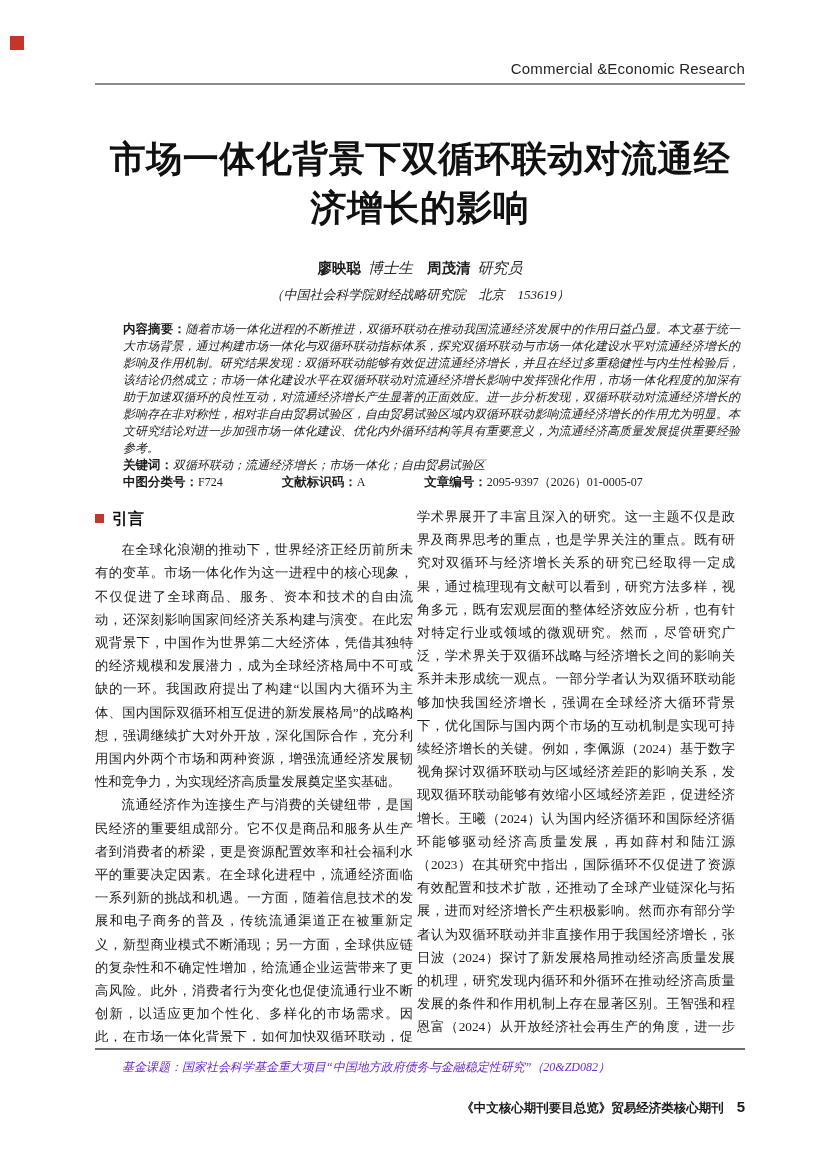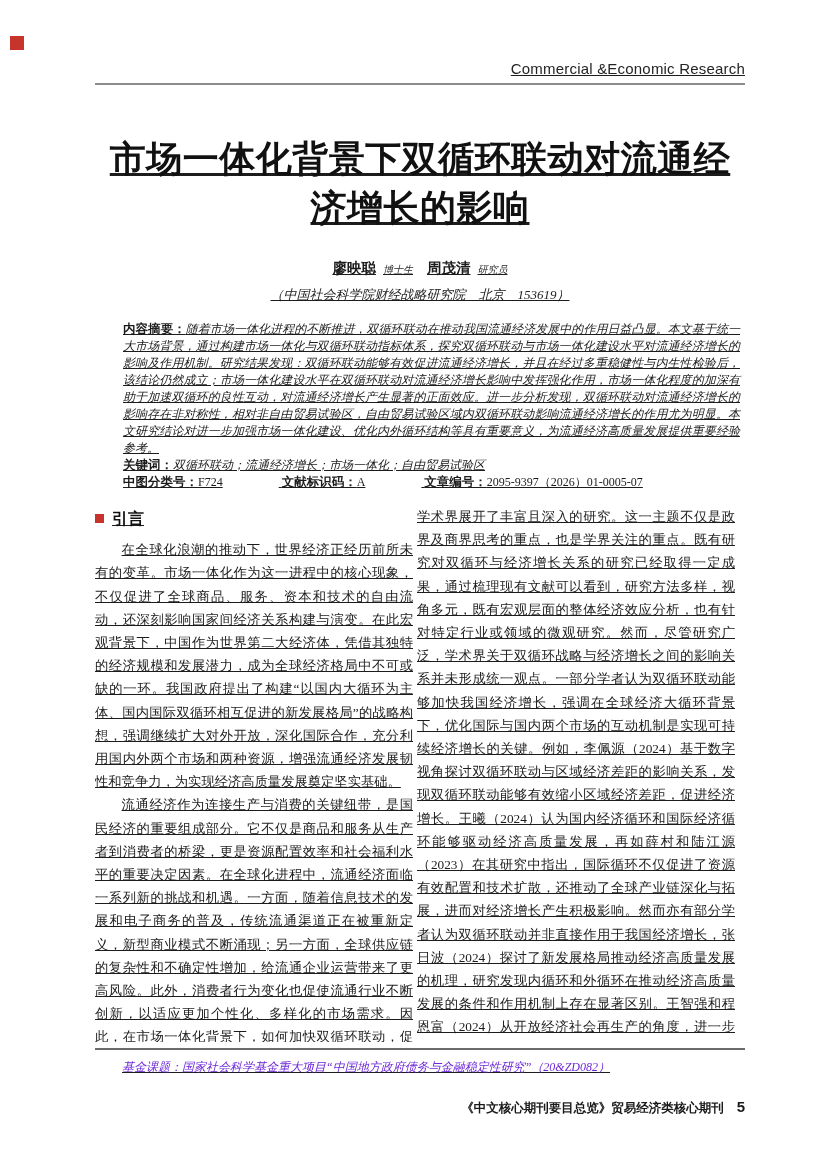--- a/index.html
+++ b/index.html
@@ -6,21 +6,20 @@
   .page{
     position:relative;
     width:827px;height:1160px;
     margin:0 auto;
     background:#ffffff;
     color:#1c1c1c;
     font-family:"Liberation Serif",serif;
     overflow:hidden;
     box-sizing:border-box;
     padding:0 82px 0 95px;
-    text-decoration:underline;
   }
   .corner-mark{
     position:absolute;left:10px;top:36px;
     width:14px;height:14px;background:#c7342c;
   }
   .journal-name{
     padding-top:60px;
     text-align:right;
     font-family:"Liberation Sans",sans-serif;
     font-size:15px;
@@ -44,21 +43,21 @@
     margin-top:26px;
     text-align:center;
     white-space:nowrap;
   }
   .author-name{
     font-family:"Liberation Sans",sans-serif;
     font-weight:bold;
     font-size:14.5px;
   }
   .author-role{
-    font-size:10px;
+    font-size:15px;
     font-style:italic;
     color:#2a2a2a;
     margin:0 14px 0 7px;
   }
   .author-role:last-child{margin-right:0;}
   .affiliation{
     margin-top:8px;
     text-align:center;
     font-size:13px;
     font-style:italic;

